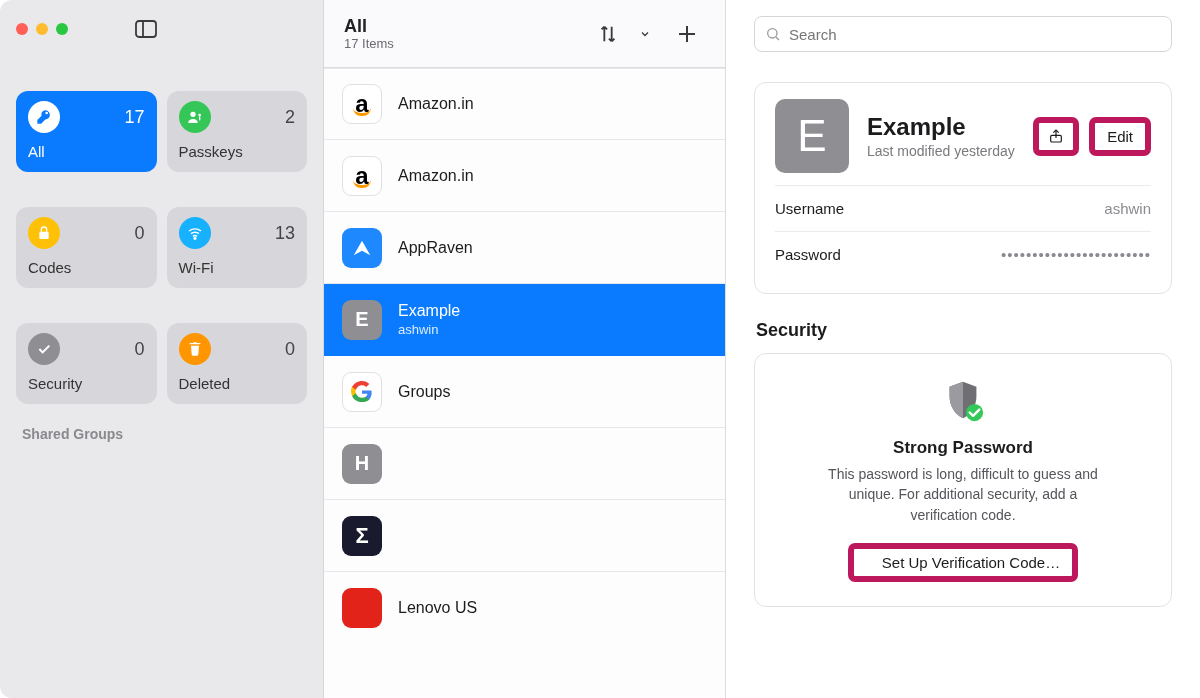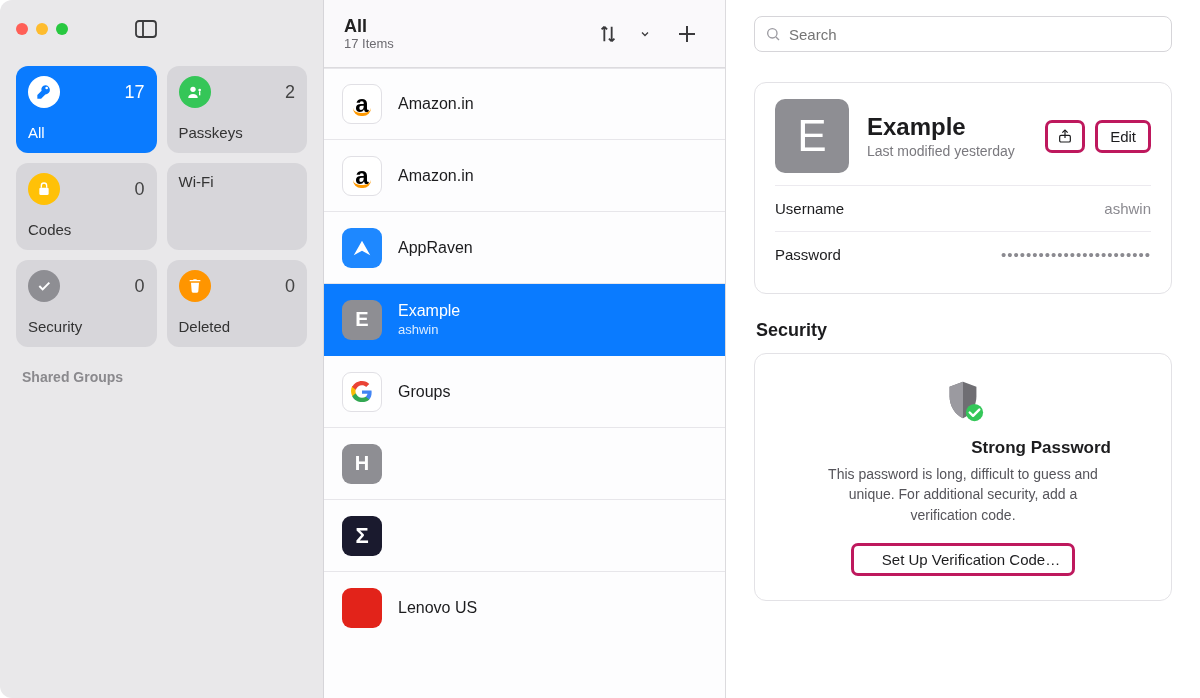--- a/index.html
+++ b/index.html
@@ -40,22 +40,23 @@
     display: grid;
     grid-template-columns: 1fr 1fr;
     gap: 10px;
     margin-top: 18px;
   }
   .cat-tile {
     border-radius: 12px;
     padding: 10px 12px 12px 12px;
     display: flex;
     flex-direction: column;
-    gap: 16px;
+    gap: 10px;
     cursor: pointer;
+    margin-top: 25px;
   }
   .cat-tile.normal { background:#d7d6da; }
   .cat-tile.active { background:#0a7bff; color:#fff; }
   .tile-top { display:flex; align-items:center; justify-content:space-between; }
   .tile-icon {
     width: 32px; height: 32px; border-radius: 50%;
     display:flex; align-items:center; justify-content:center;
     font-size: 16px;
   }
   .cat-tile .count { font-size: 18px; font-weight:500; }
@@ -162,35 +163,35 @@
   .big-letter {
     width:74px;height:74px;border-radius:10px;
     background:#8e8e93;color:#fff;
     display:flex;align-items:center;justify-content:center;
     font-size:44px; font-weight:500;
   }
   .meta-title { font-size:24px; font-weight:700; color:#1c1c1e;}
   .meta-sub { font-size:14px; color:#7a797e; margin-top:2px;}
   .meta-actions { margin-left:auto; display:flex; gap:10px;}
   .pill-btn {
-    border:3px solid #be185d; border-radius:7px;
+    border:6px solid #be185d; border-radius:7px;
     padding:5px 12px; font-size:15px; color:#1c1c1e;
     background:#fff; cursor:pointer;
     display:flex; align-items:center; gap:4px;
   }
   .kv { display:flex; justify-content:space-between; align-items:center; padding:14px 0; }
   .kv + .kv { border-top:1px solid #eceaef; }
   .kv .k { color:#1c1c1e; }
   .kv .v { color:#8b8a90; font-size:15px;}
   .hr { border-top:1px solid #eceaef; margin-top:12px;}
   .sec-heading{ font-size:18px; font-weight:700; color:#1c1c1e; margin:26px 0 12px 2px;}
   .sec-card { text-align:center; padding:24px 60px;}
   .shield-wrap{ display:flex; justify-content:center; margin-bottom:14px;}
   .shield-wrap svg{display:block;}
-  .strong-title{ font-size:17px; font-weight:600; color:#1c1c1e; margin-bottom:6px;text-align:right;}
+  .strong-title{ font-size:17px; font-weight:600; color:#1c1c1e; margin-bottom:6px;}
   .strong-desc{ font-size:14px; color:#55545a; line-height:1.45; margin-bottom:18px;text-align:center;}
 </style>
 </head>
 <body>
 
 <aside class="sidebar">
   <div class="traffic-row">
     <div class="dot red"></div>
     <div class="dot yellow"></div>
     <div class="dot green"></div>
@@ -237,20 +238,31 @@
               <rect x="5" y="10" width="14" height="11" rx="2"></rect>
               <path d="M8 10V7a4 4 0 0 1 8 0v3" fill="none" stroke="currentColor" stroke-width="2"></path>
             </svg>
         </div>
         <span class="count">0</span>
       </div>
       <span class="label">Codes</span>
     </div>
 
     <div class="cat-tile normal">
+      <div class="tile-top">
+        <div class="tile-icon i-wifi">
+          <svg width="16" height="16" viewBox="0 0 24 24" fill="none" stroke="currentColor" stroke-width="2.2">
+              <path d="M3 9a15 15 0 0 1 18 0"></path>
+              <path d="M6 13a10 10 0 0 1 12 0"></path>
+              <path d="M9 17a5 5 0 0 1 6 0"></path>
+              <circle cx="12" cy="20" r="1.3" fill="currentColor"></circle>
+            </svg>
+        </div>
+        <span class="count">13</span>
+      </div>
       <span class="label">Wi-Fi</span>
     </div>
 
     <div class="cat-tile normal">
       <div class="tile-top">
         <div class="tile-icon i-sec">
           <svg width="16" height="16" viewBox="0 0 24 24" fill="none" stroke="currentColor" stroke-width="3">
               <path d="M5 12l5 5L20 7"></path>
             </svg>
         </div>

